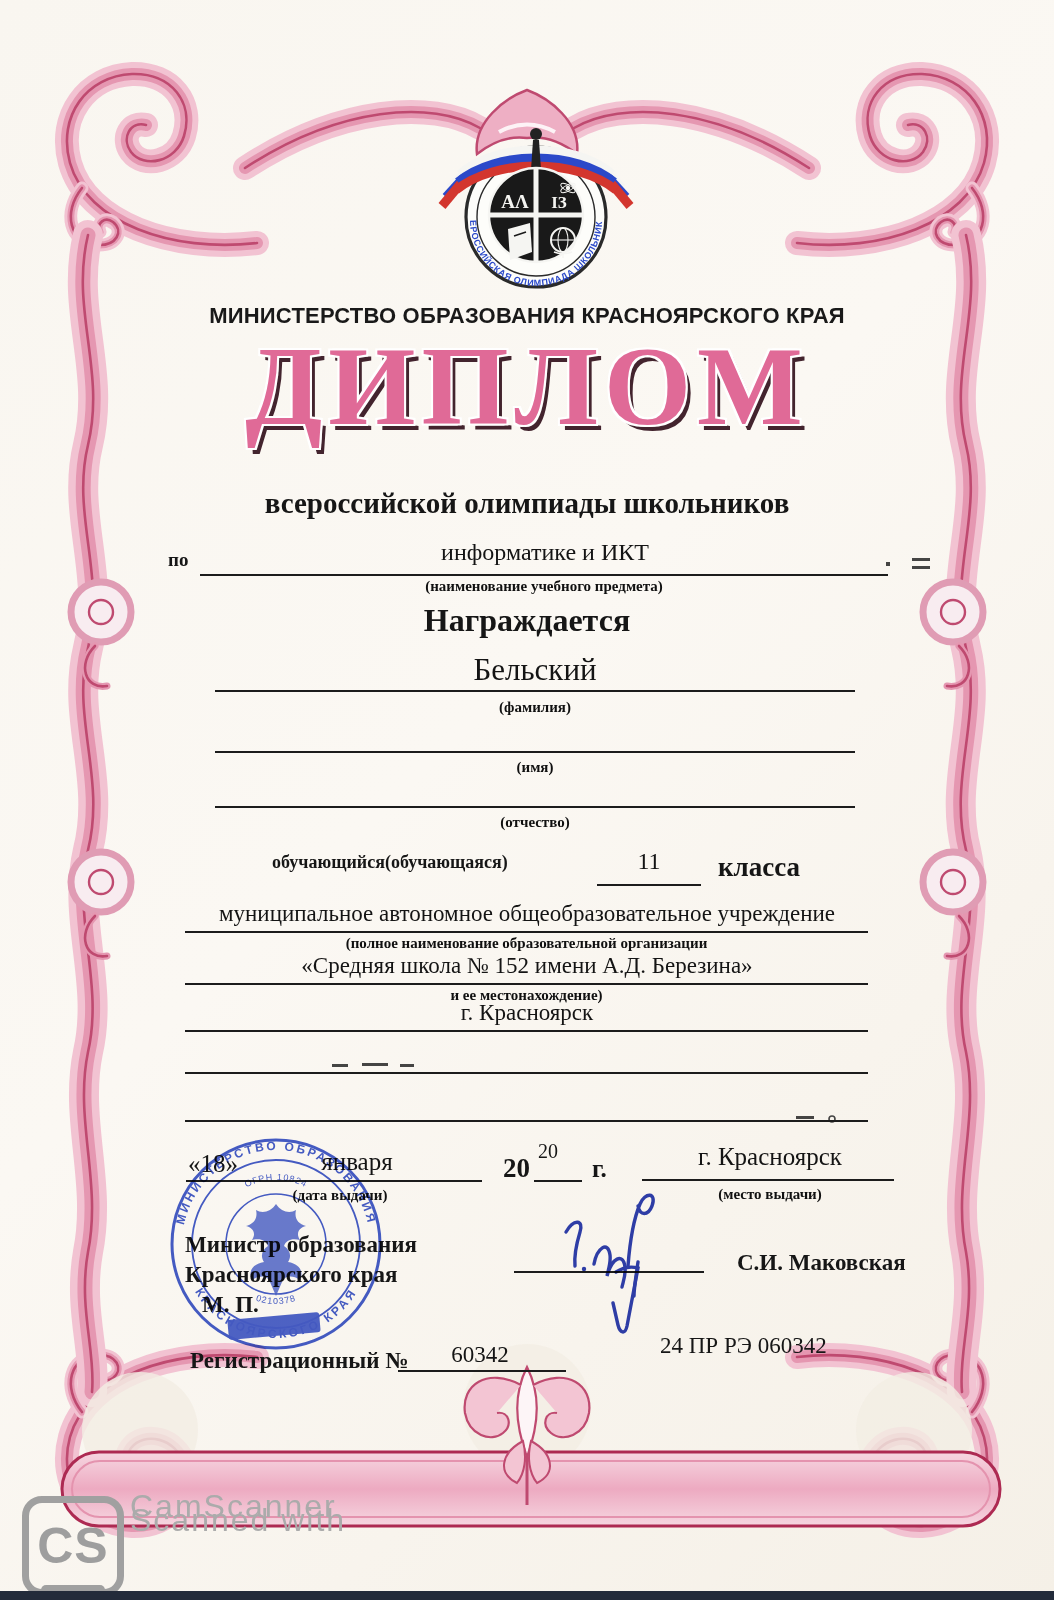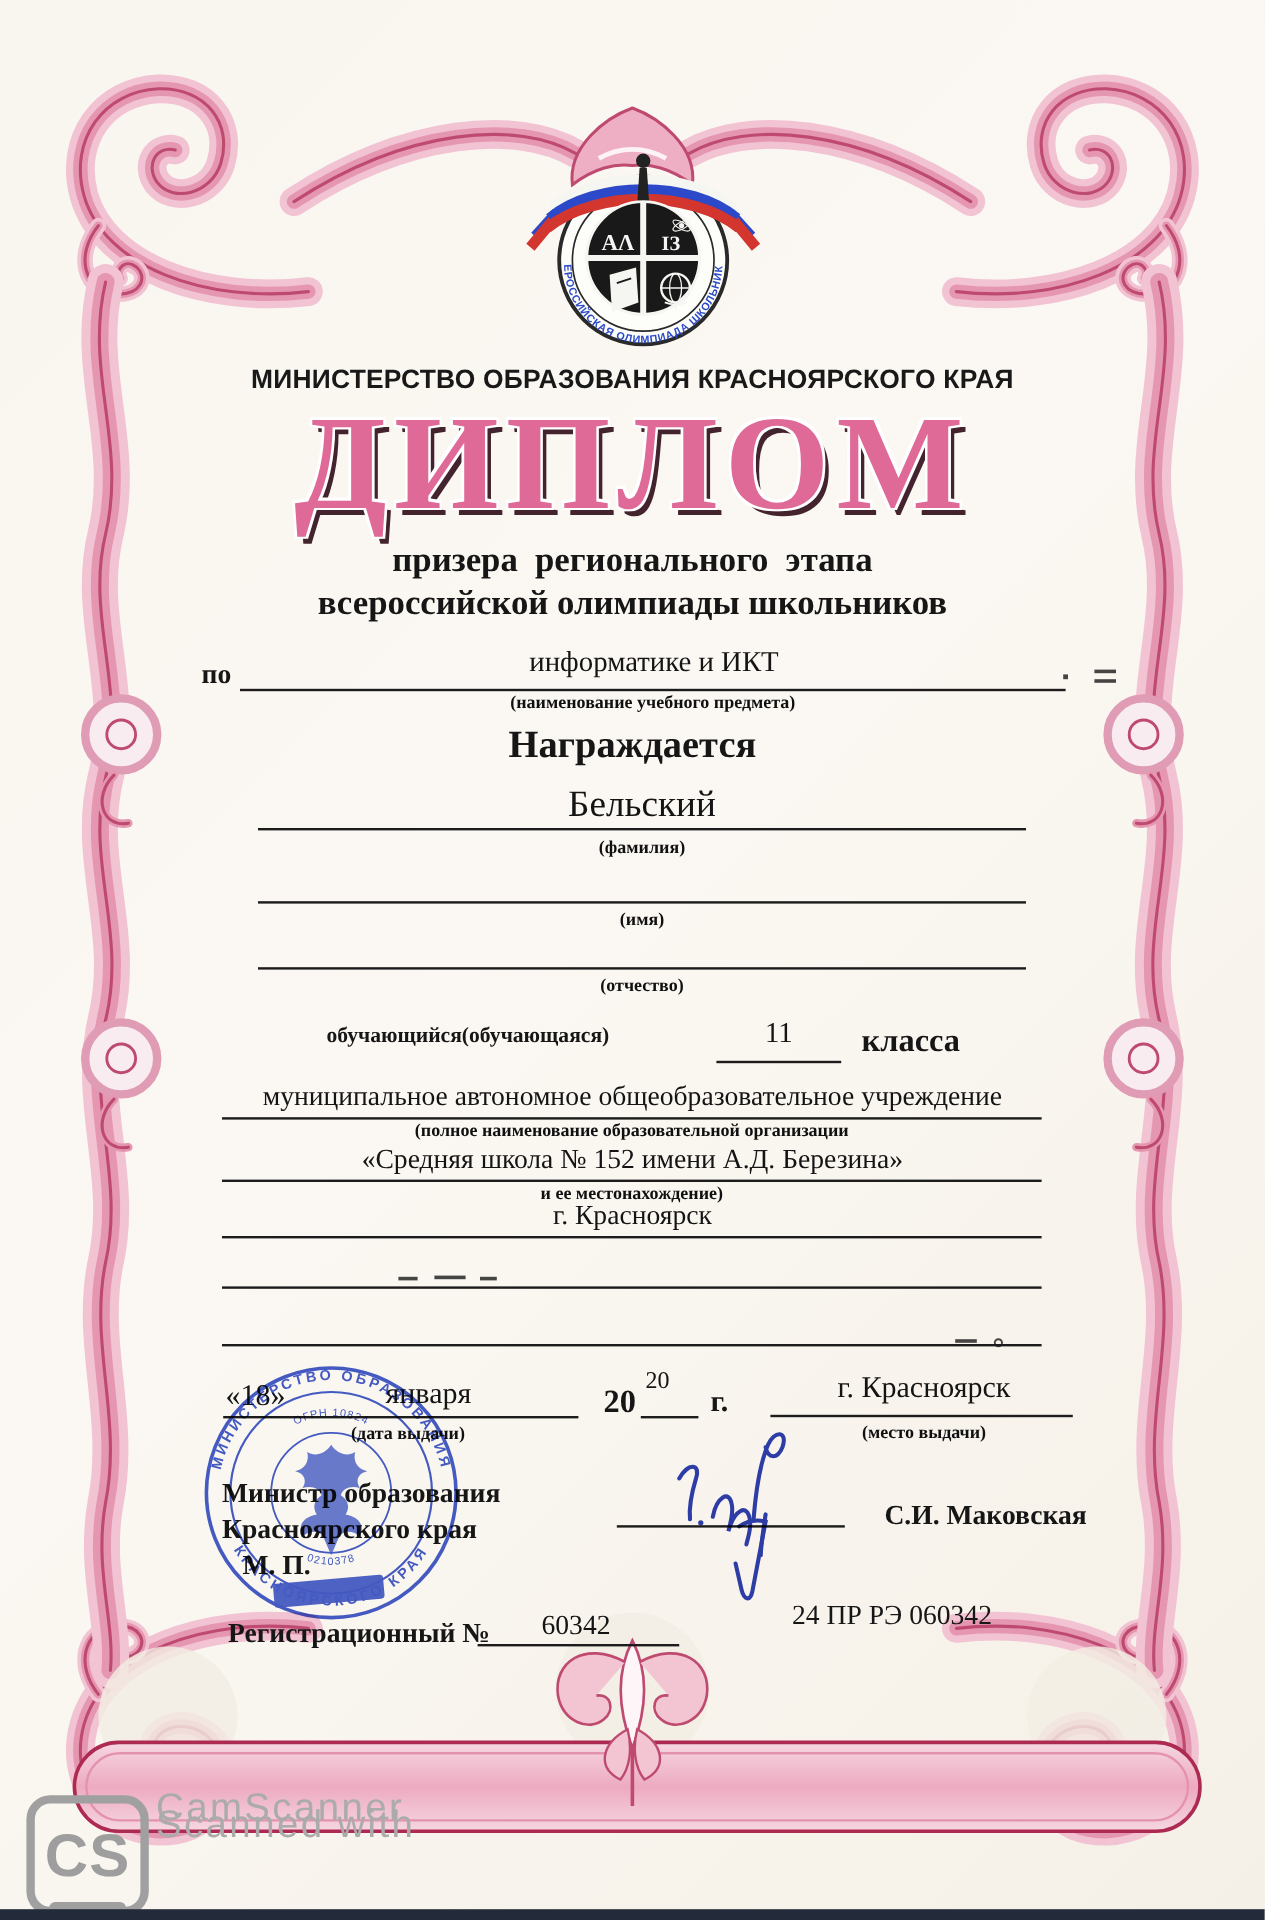--- a/index.html
+++ b/index.html
@@ -197,24 +197,23 @@
       <ellipse cx="127" cy="128" rx="5" ry="12" stroke-width="1.1"></ellipse>
       <path d="M115,128 L139,128" stroke-width="1.1"></path>
       <path d="M118,140 A13,6 0 0 0 136,140 M127,140 L127,146" stroke-width="1.6"></path>
     </g>
   </svg>
 
   <div class="abs serif" id="title">ДИПЛОМ</div>
 
   <div class="abs sans b ct" style="left:0;right:0;top:303px;font-size:22px;letter-spacing:0.2px;color:#191919">МИНИСТЕРСТВО ОБРАЗОВАНИЯ КРАСНОЯРСКОГО КРАЯ</div>
 
-  <div class="abs serif b ct" style="left:0;right:0;top:451px;font-size:29px;word-spacing:7px">призера  регионального этапа</div>
   <div class="abs serif b ct" style="left:0;right:0;top:487px;font-size:29px">всероссийской олимпиады школьников</div>
 
-  <div class="abs serif b" style="left:168px;top:549px;font-size:23px">по</div>
+  <div class="abs serif b" style="left:168px;top:549px;font-size:19px">по</div>
   <div class="val serif" style="left:200px;width:690px;top:539px;font-size:24px">информатике и ИКТ</div>
   <div class="line" style="left:200px;width:688px;top:574px"></div>
   <div class="cap" style="left:200px;width:688px;top:578px">(наименование учебного предмета)</div>
 
   <div class="abs serif b ct" style="left:0;right:0;top:602px;font-size:32px">Награждается</div>
 
   <div class="val serif" style="left:215px;width:640px;top:652px;font-size:31px">Бельский</div>
   <div class="line" style="left:215px;width:640px;top:690px"></div>
   <div class="cap" style="left:215px;width:640px;top:699px">(фамилия)</div>
 

